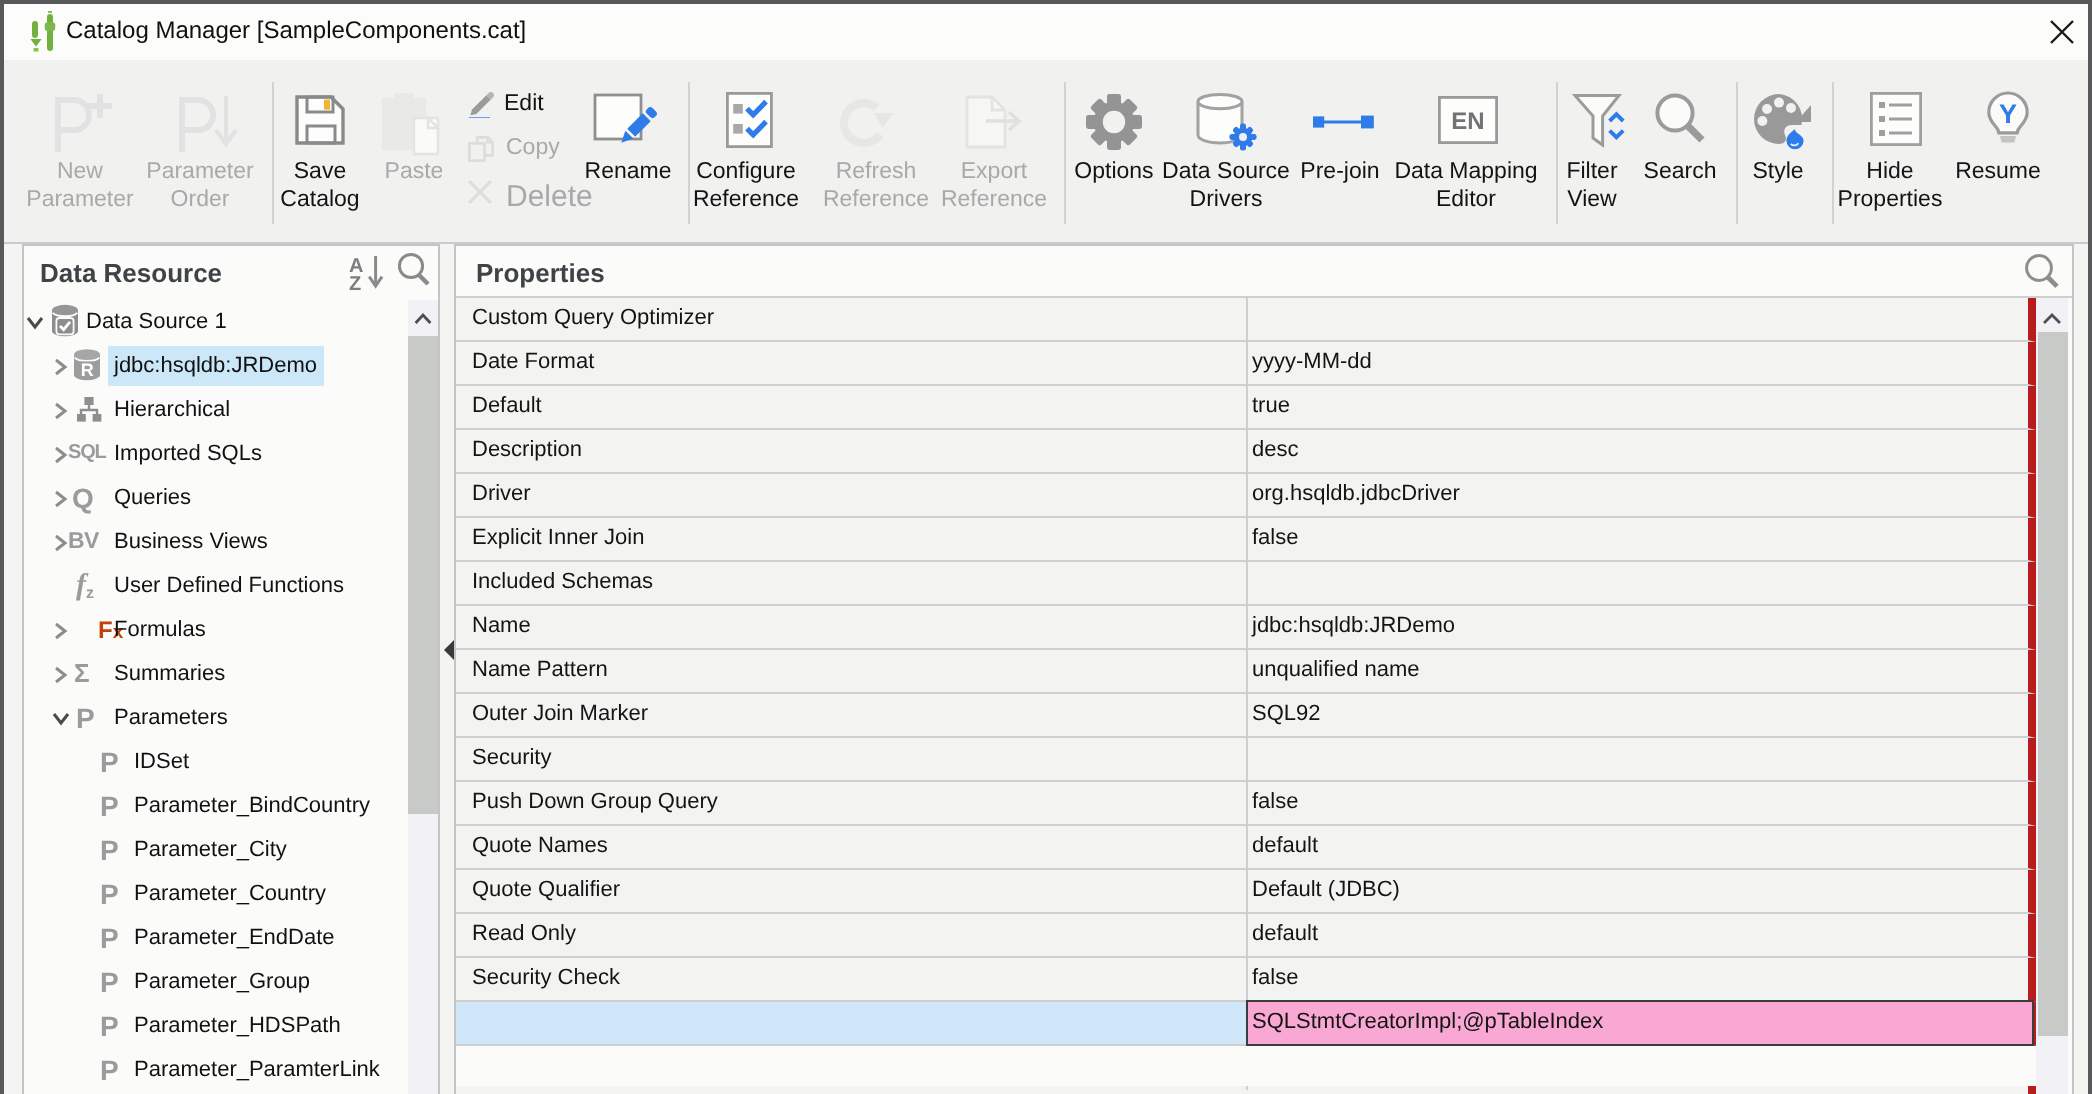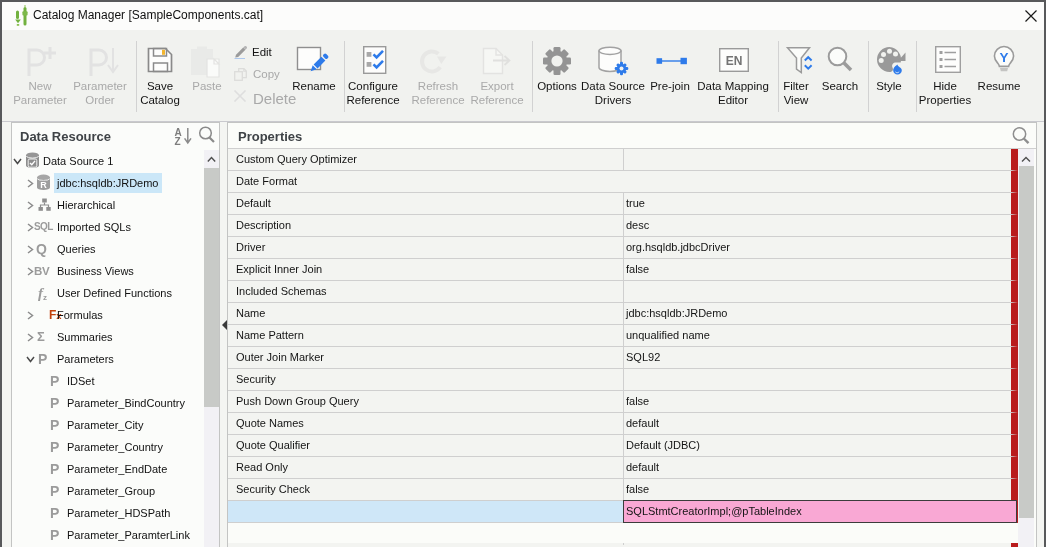--- a/index.html
+++ b/index.html
@@ -10,21 +10,21 @@
 #titlebar{position:absolute;left:2px;top:2px;width:1042px;height:28px;background:#fcfcfb;}
 #toolbar{position:absolute;left:2px;top:30px;width:1042px;height:91px;background:#f1f2ef;border-bottom:1px solid #c9c9ce;}
 .tbl{position:absolute;width:120px;text-align:center;line-height:14px;font-size:11.5px;color:#141414;white-space:nowrap;}
 .dis{color:#a9a9a9;}
 .sep{position:absolute;top:11px;height:71px;width:1px;background:#d2d2d2;}
 #lpanel{position:absolute;left:11px;top:122px;width:209px;height:425px;background:#fbfcfa;border:1px solid #c3c4c3;border-bottom:none;box-sizing:border-box;}
 #lhead b{position:absolute;left:8px;top:6px;font-size:13px;color:#3f4347;}
 .trow{position:absolute;height:22px;line-height:22px;white-space:nowrap;font-size:11px;color:#111;}
 #rpanel{position:absolute;left:227px;top:122px;width:810px;height:425px;background:#fbfcf9;border:1px solid #c3c4c3;border-bottom:none;box-sizing:border-box;}
 #rhead b{position:absolute;left:10px;top:6px;font-size:13px;color:#3f4347;}
-.prow{position:absolute;left:0;width:790px;height:22px;box-sizing:border-box;border-bottom:1px solid #cfcfcf;border-right:7px solid #b91c1c;background:#f3f4f1;}
+.prow{position:absolute;left:0;width:790px;height:22px;box-sizing:border-box;border-bottom:1px solid #cfcfcf;border-right:4px solid #b91c1c;background:#f3f4f1;}
 .pl{position:absolute;left:8px;top:0;height:22px;line-height:21px;color:#141414;white-space:nowrap;font-size:11px;}
 .pv{position:absolute;left:395px;top:0;width:394px;height:22px;line-height:21px;box-sizing:border-box;border-left:1px solid #cfcfcf;padding-left:2px;color:#141414;white-space:nowrap;font-size:11px;}
 </style>
 </head>
 <body>
 
 <div class="abs" style="left:0;top:0;width:1046px;height:2px;background:#58595b"></div>
 <div class="abs" style="left:0;top:0;width:2px;height:547px;background:#58595b"></div>
 <div class="abs" style="left:1044px;top:0;width:2px;height:547px;background:#58595b"></div>
 <div id="titlebar">
@@ -345,20 +345,21 @@
 <circle cx="8.5" cy="8" r="6.2" fill="none" stroke="#8e8e8e" stroke-width="1.5"></circle>
 <path d="M12.8 12.5 L17.5 17.2" stroke="#8e8e8e" stroke-width="2.4"></path>
 </svg>
 </div>
 <div class="prow" style="top:26px">
       <span class="pl">Custom Query Optimizer</span>
       <span class="pv"></span>
     </div>
 <div class="prow" style="top:48px">
       <span class="pl">Date Format</span>
+      <span class="pv">yyyy-MM-dd</span>
     </div>
 <div class="prow" style="top:70px">
       <span class="pl">Default</span>
       <span class="pv">true</span>
     </div>
 <div class="prow" style="top:92px">
       <span class="pl">Description</span>
       <span class="pv">desc</span>
     </div>
 <div class="prow" style="top:114px">

